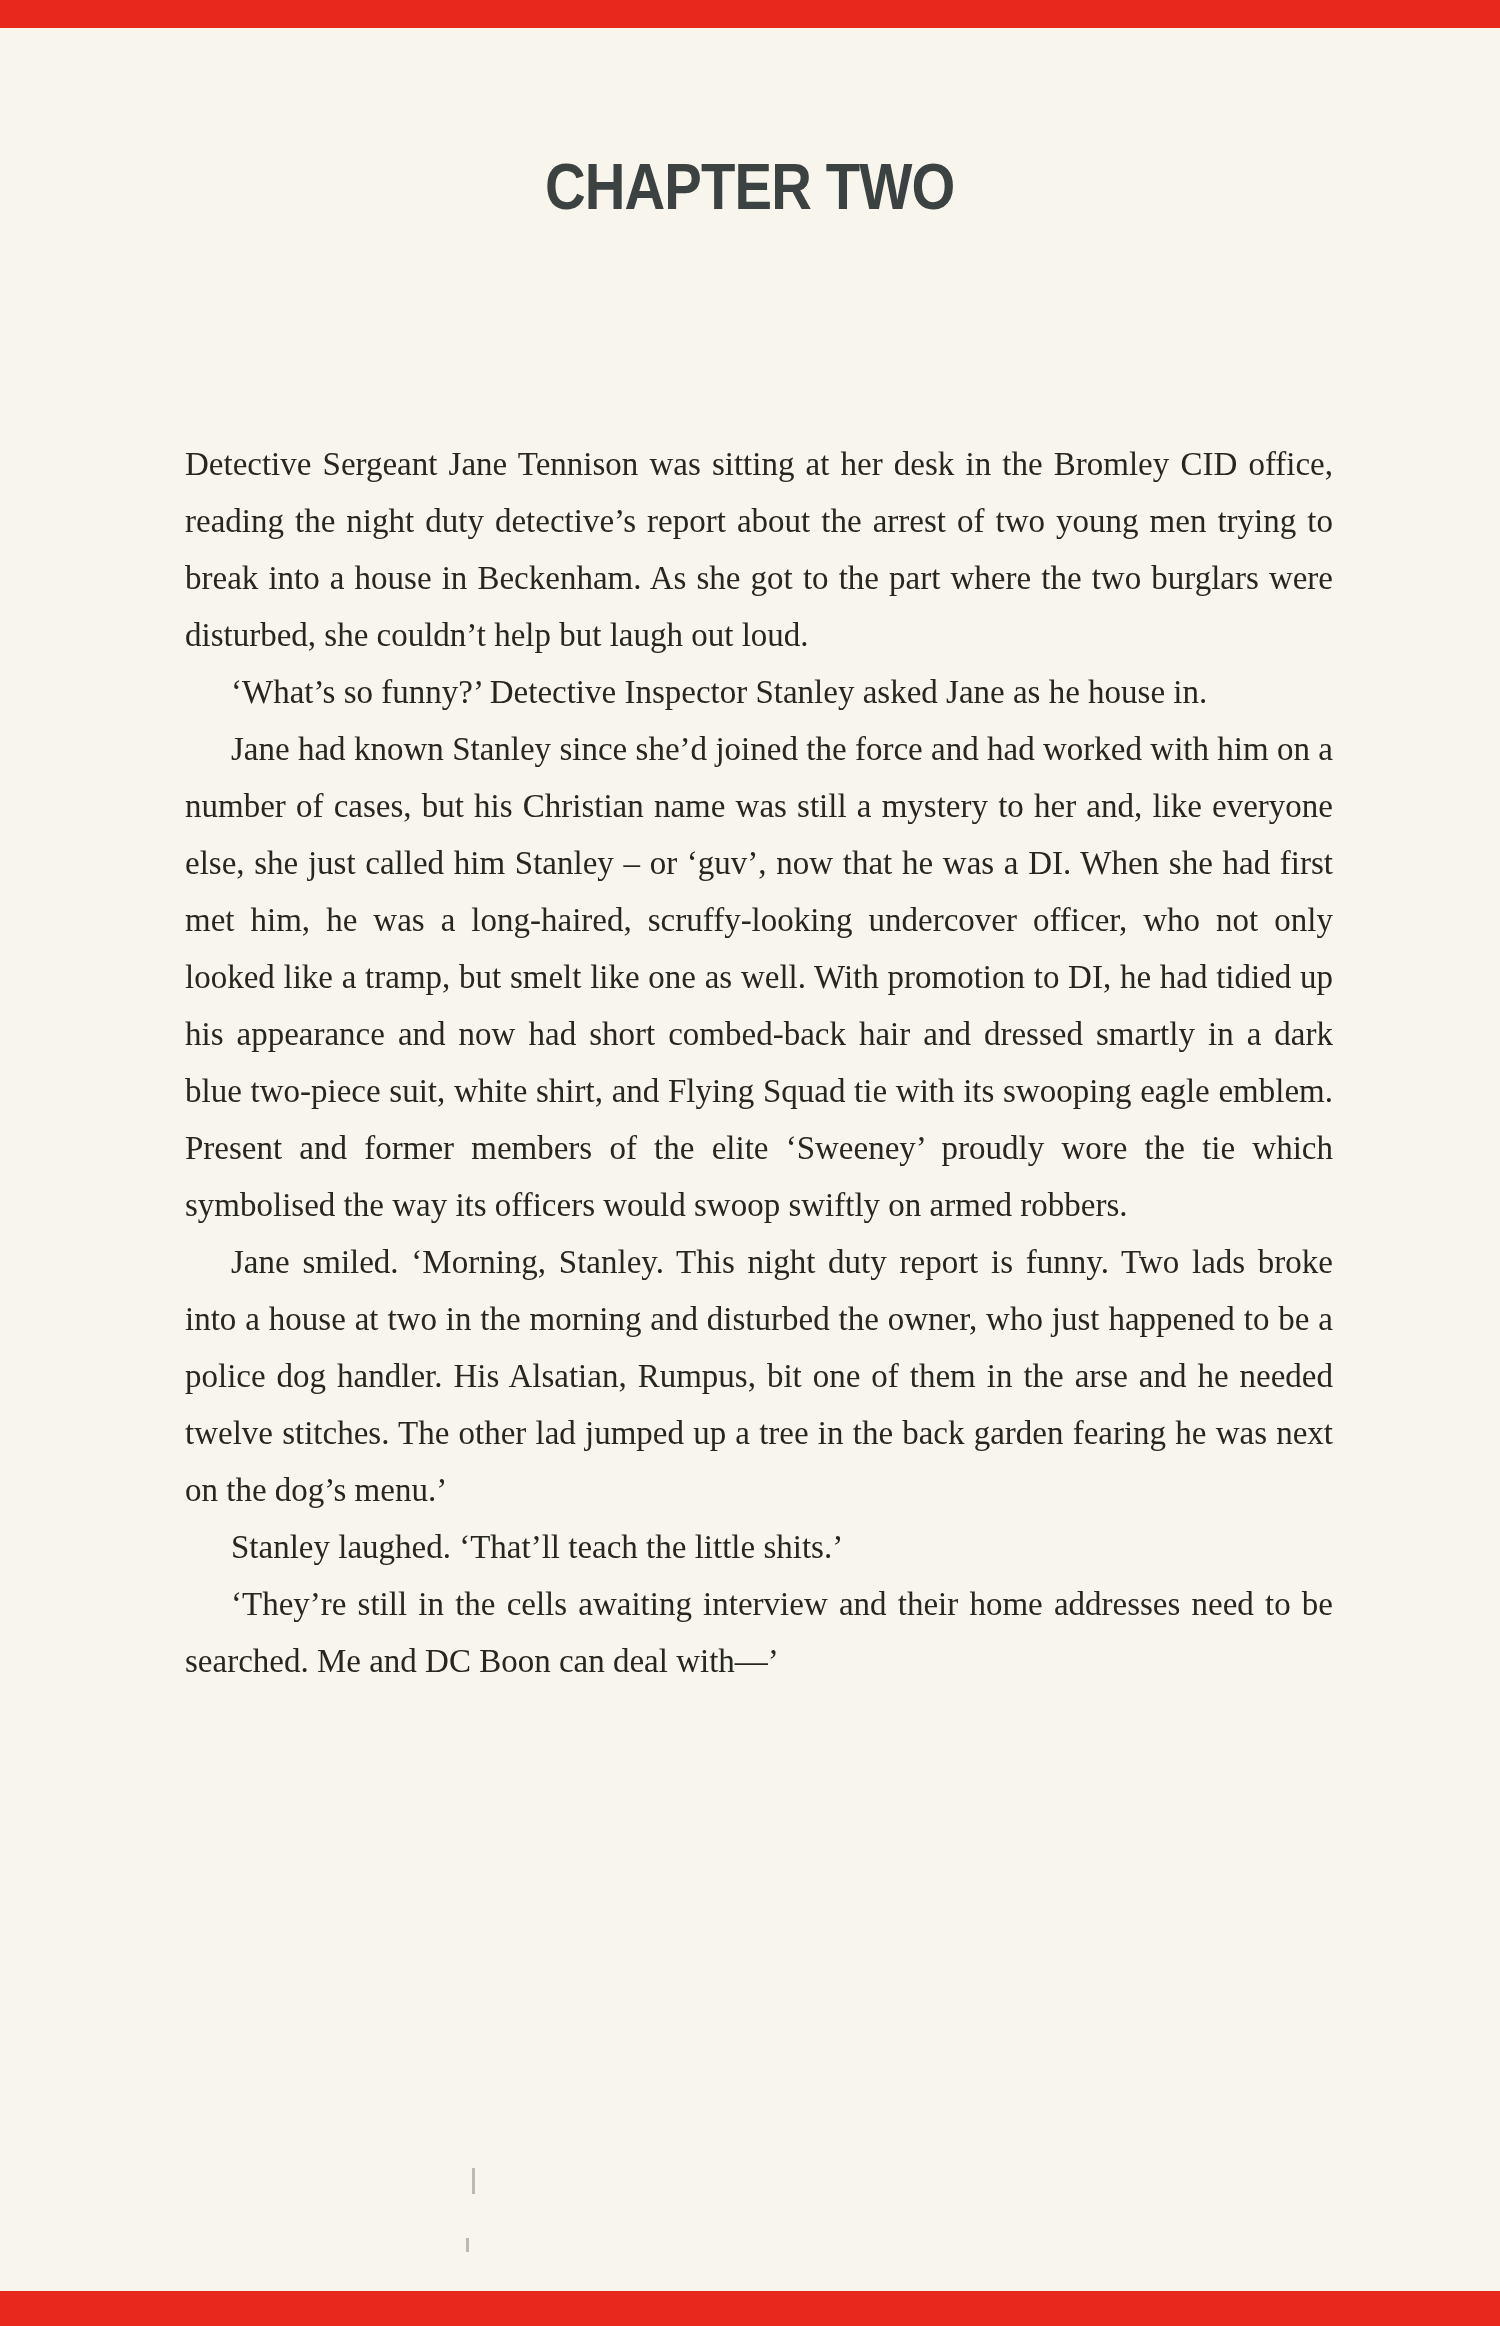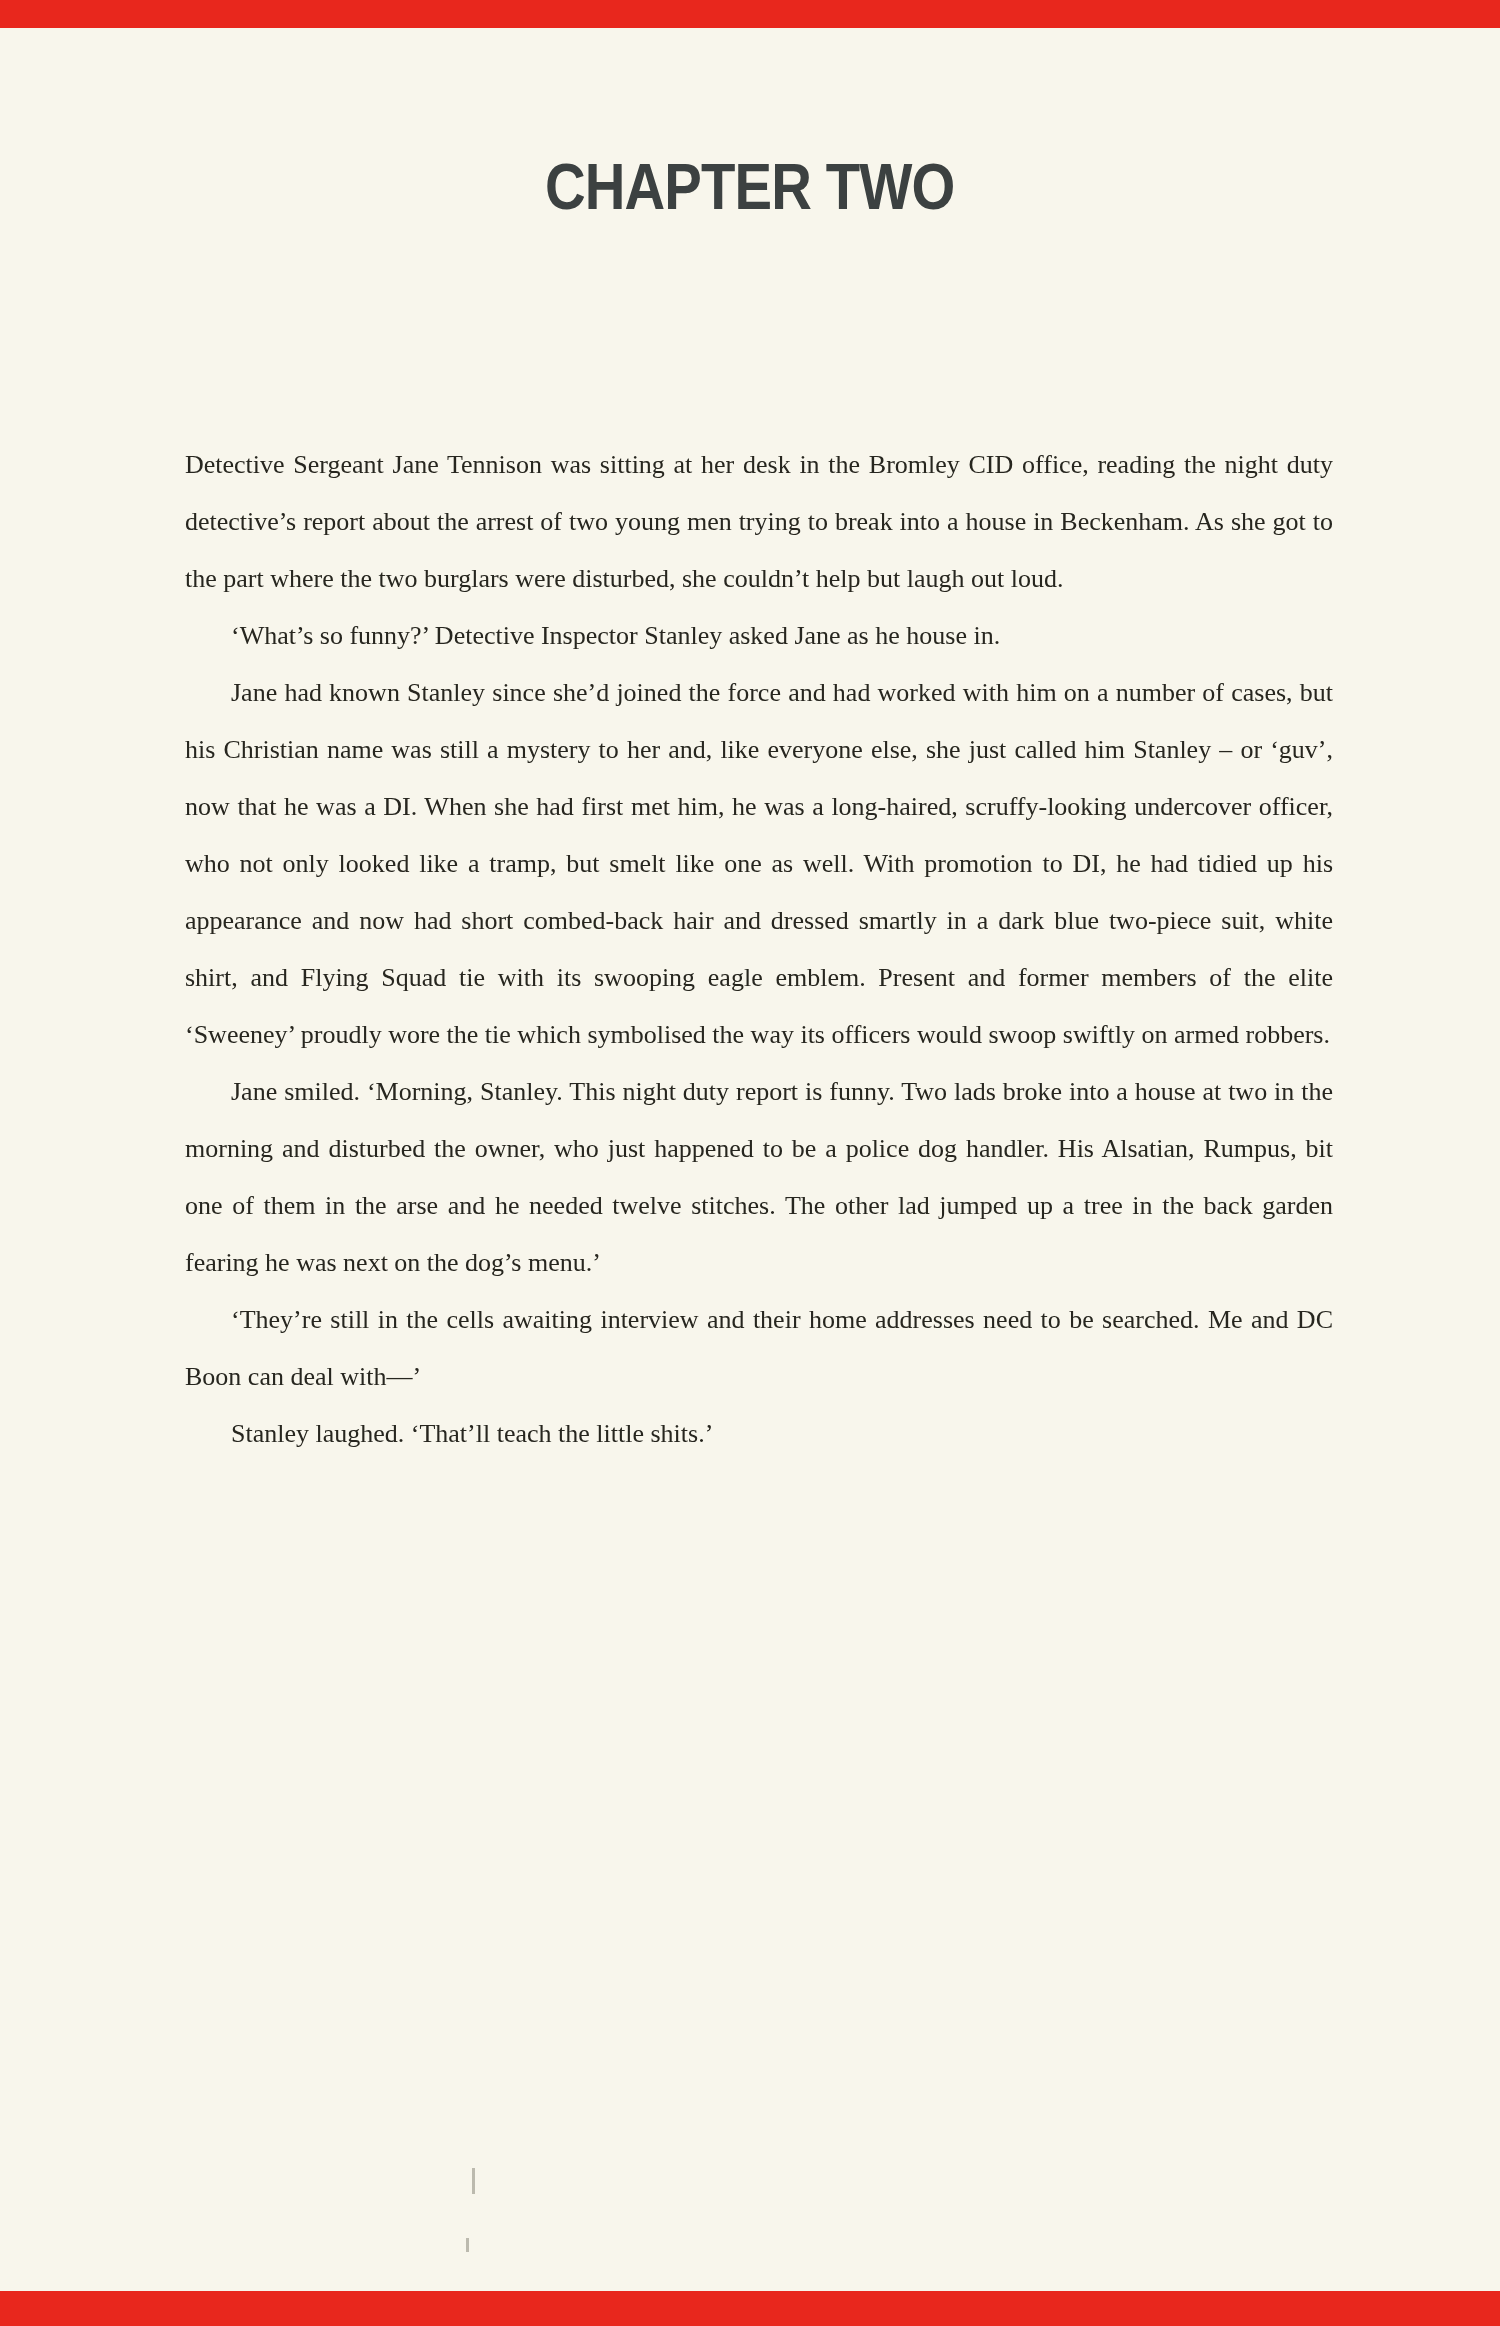--- a/index.html
+++ b/index.html
@@ -46,21 +46,21 @@
     display: inline-block;
     transform: scaleX(0.88);
     transform-origin: center;
   }
 
   .body-text {
     position: absolute;
     top: 408px;
     left: 185px;
     width: 1148px;
-    font-size: 26px;
+    font-size: 33px;
     line-height: 57px;
     color: #27261f;
     text-align: justify;
   }
   .body-text p { margin: 0; }
   .body-text p.indent { text-indent: 46px; }
 
   .scan-artifact {
     position: absolute;
     background: #8b887c;
@@ -78,22 +78,22 @@
 
   <h1 class="chapter-title">
     <span class="squeeze">CHAPTER TWO</span>
   </h1>
 
   <div class="body-text">
     <p>Detective Sergeant Jane Tennison was sitting at her desk in the Bromley CID office, reading the night duty detective’s report about the arrest of two young men trying to break into a house in Beckenham. As she got to the part where the two burglars were disturbed, she couldn’t help but laugh out loud.</p>
     <p class="indent">‘What’s so funny?’ Detective Inspector Stanley asked Jane as he house in.</p>
     <p class="indent">Jane had known Stanley since she’d joined the force and had worked with him on a number of cases, but his Christian name was still a mystery to her and, like everyone else, she just called him Stanley – or ‘guv’, now that he was a DI. When she had first met him, he was a long-haired, scruffy-looking undercover officer, who not only looked like a tramp, but smelt like one as well. With promotion to DI, he had tidied up his appearance and now had short combed-back hair and dressed smartly in a dark blue two-piece suit, white shirt, and Flying Squad tie with its swooping eagle emblem. Present and former members of the elite ‘Sweeney’ proudly wore the tie which symbolised the way its officers would swoop swiftly on armed robbers.</p>
     <p class="indent">Jane smiled. ‘Morning, Stanley. This night duty report is funny. Two lads broke into a house at two in the morning and disturbed the owner, who just happened to be a police dog handler. His Alsatian, Rumpus, bit one of them in the arse and he needed twelve stitches. The other lad jumped up a tree in the back garden fearing he was next on the dog’s menu.’</p>
+    <p class="indent">Stanley laughed. ‘That’ll teach the little shits.’</p>
     <p class="indent">‘They’re still in the cells awaiting interview and their home addresses need to be searched. Me and DC Boon can deal with—’</p>
-    <p class="indent">Stanley laughed. ‘That’ll teach the little shits.’</p>
   </div>
 
   <div class="scan-artifact artifact-1"></div>
   <div class="scan-artifact artifact-2"></div>
 
 </main>
 
 <div class="red-bar bottom"></div>
 
 </body></html>

